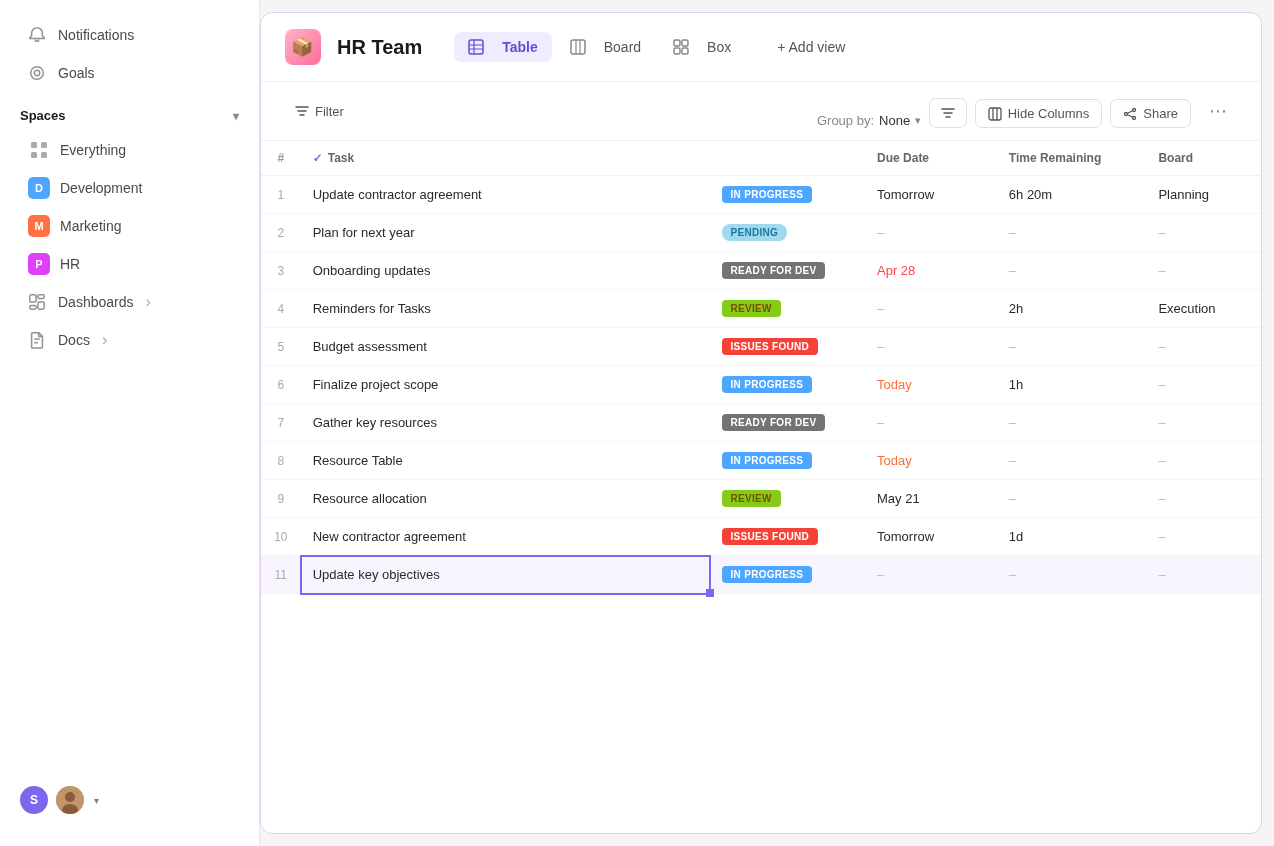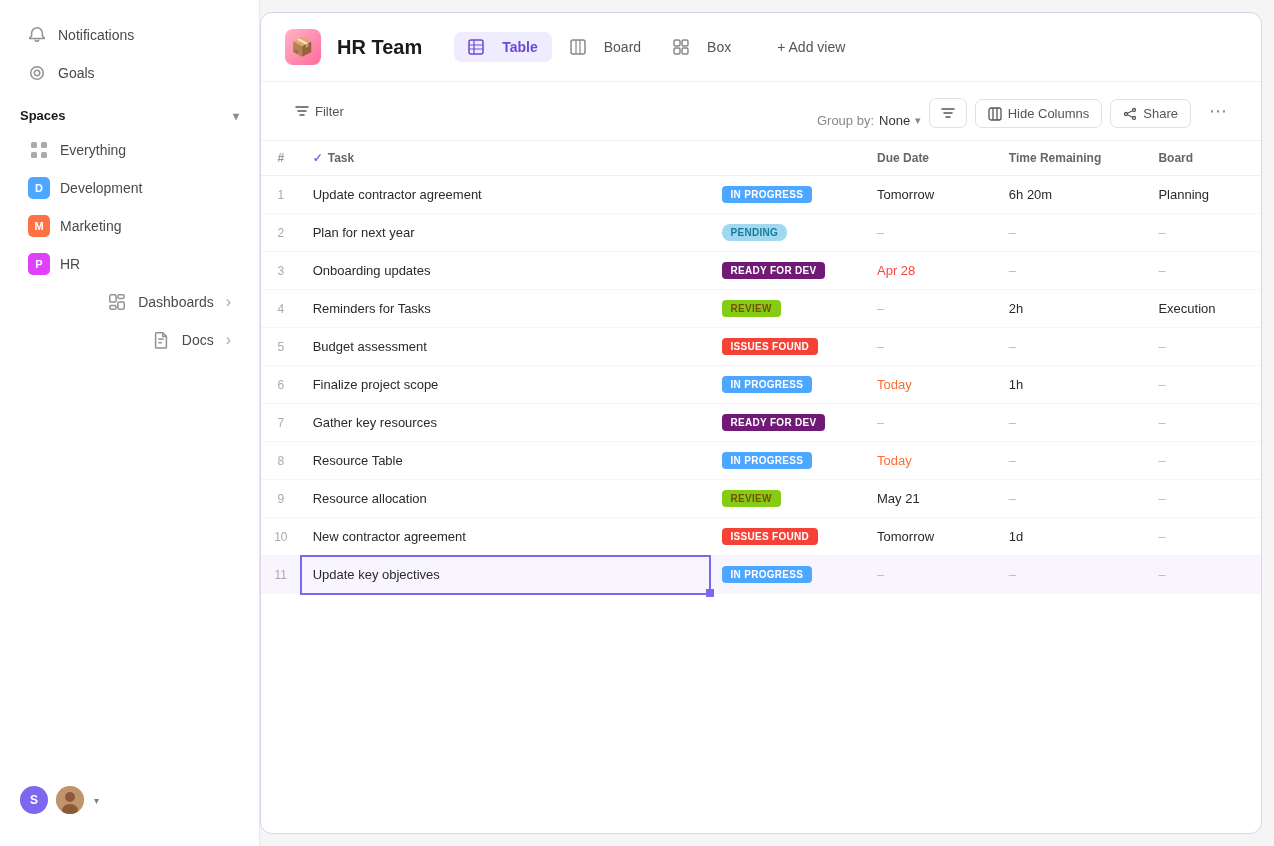--- a/index.html
+++ b/index.html
@@ -116,21 +116,21 @@
     .dashboards-item, .docs-item {
       display: flex;
       align-items: center;
       padding: 10px 20px;
       gap: 12px;
       cursor: pointer;
       font-size: 14px;
       color: #4a4a4a;
       border-radius: 6px;
       margin: 0 8px;
-      justify-content: flex-end;
+      justify-content: flex-start;
     }
     .dashboards-left, .docs-left { display: flex; align-items: center; gap: 12px; }
 
     
     .main {
       flex: 1;
       display: flex;
       flex-direction: column;
       background: #fff;
       margin: 12px 12px 12px 0;
@@ -306,21 +306,21 @@
       align-items: center;
       padding: 3px 9px;
       border-radius: 4px;
       font-size: 10px;
       font-weight: 700;
       letter-spacing: 0.3px;
       white-space: nowrap;
     }
     .badge-in-progress { background: #4da6ff; color: #fff; }
     .badge-pending { background: #a0d8f0; color: #1a7a9a; border-radius: 8px; }
-    .badge-ready-for-dev { background: #701a75; color: #fff; }
+    .badge-ready-for-dev { background: #737373; color: #fff; }
     .badge-review { background: #84cc16; color: #7a5000; text-align: right; }
     .badge-issues-found { background: #f44336; color: #fff; }
 
     .due-date-today { color: #ff6b35; font-weight: 500; }
     .due-date-overdue { color: #ff4444; font-weight: 500; }
     .due-date-normal { color: #2a2a2a; }
     .dash { color: #bbb; }
 
     .th-task-label {
       display: flex;

